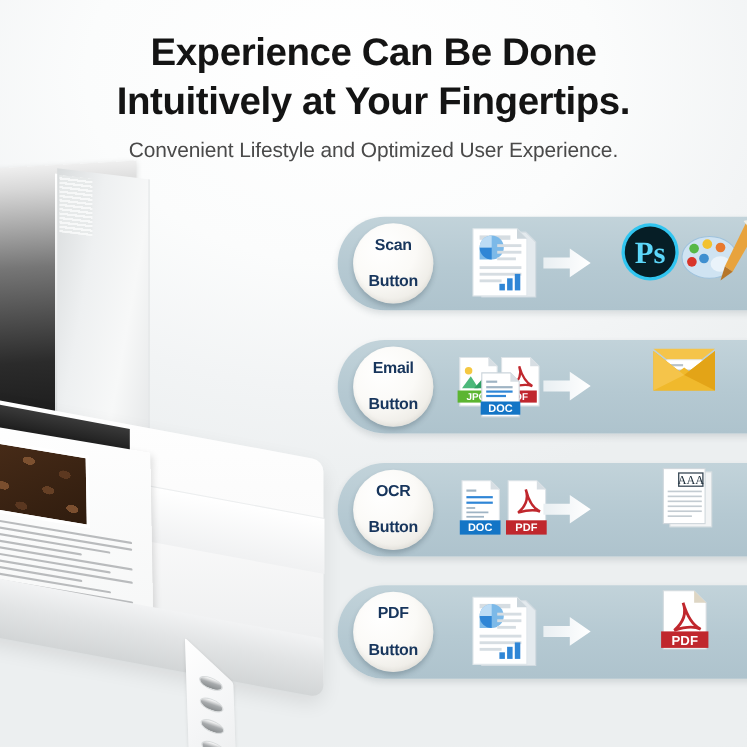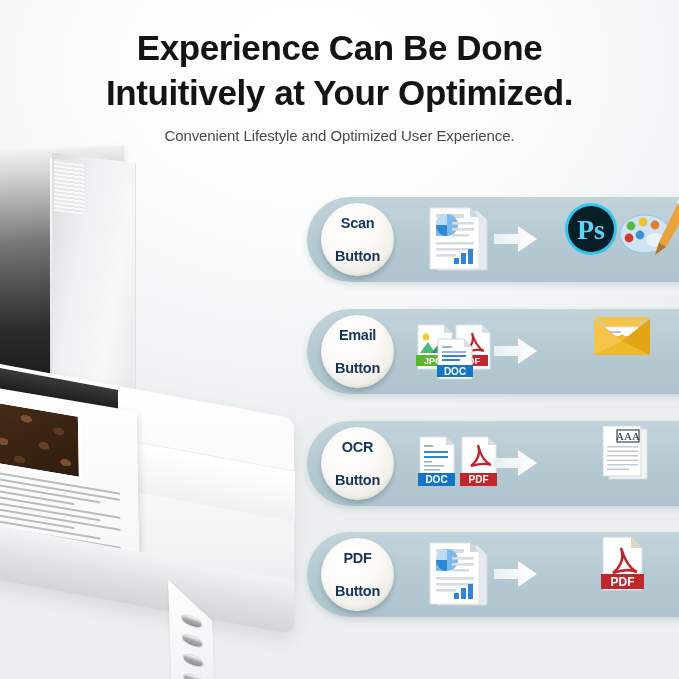--- a/index.html
+++ b/index.html
@@ -19,21 +19,21 @@
   
   .heading{
     position:absolute;left:0;top:26px;width:679px;text-align:center;
     z-index:30;
   }
   .heading h1{
     margin:0;color:#141414;font-weight:bold;
     font-size:35px;line-height:1.28;letter-spacing:-0.4px;
   }
   .heading .sub{
-    margin-top:11px;color:#4a4a4a;font-size:15px;letter-spacing:-0.1px;
+    margin-top:11px;color:#4a4a4a;font-size:19px;letter-spacing:-0.1px;
   }
 
   
   .scanner{position:absolute;left:-26px;top:150px;width:330px;height:530px;z-index:5;}
 
   .lid{
     position:absolute;left:0px;top:0px;width:150px;height:255px;
     background:linear-gradient(180deg,#efefef 0%,#d8d8d8 8%,#767676 36%,#2b2b2b 70%,#1b1b1b 92%,#3a3a3a 100%);
     transform:skewY(-3.2deg);
     box-shadow:0 2px 6px rgba(0,0,0,.13);
@@ -170,21 +170,21 @@
   .dst-art{position:absolute;left:0;top:-2px;width:165px;height:62px;}
 </style>
 </head>
 <body>
 
 <div id="stage">
 
   <div class="heading">
     <h1>
       <span>Experience Can Be Done</span><br>
-      <span>Intuitively at Your Optimized.</span>
+      <span>Intuitively at Your Fingertips.</span>
     </h1>
     <div class="sub">Convenient Lifestyle and Optimized User Experience.</div>
   </div>
 
   <div class="scanner">
     <div class="lid"></div>
     <div class="lid-edge"></div>
     <div class="lid-right"></div>
     <div class="hinge">
       <i class="a"></i>

